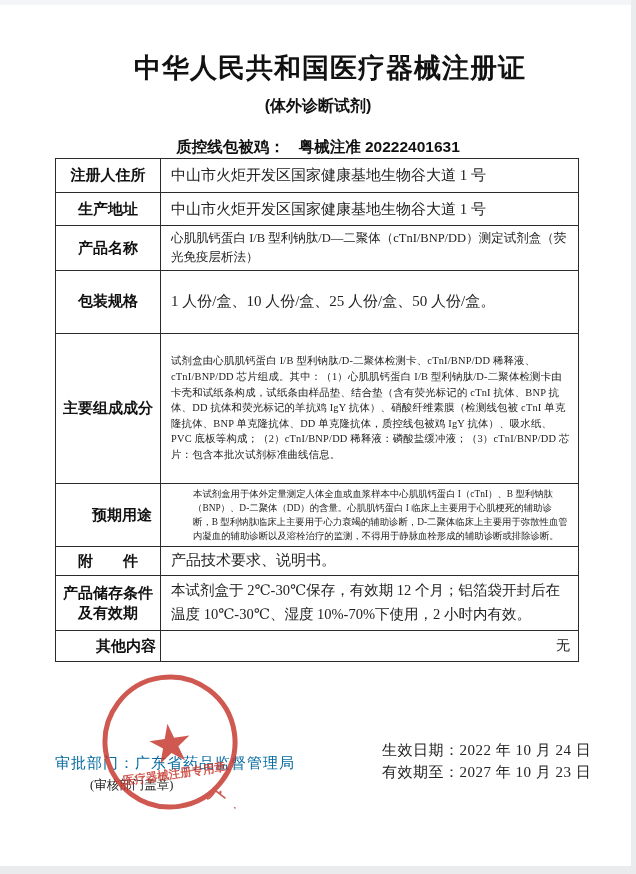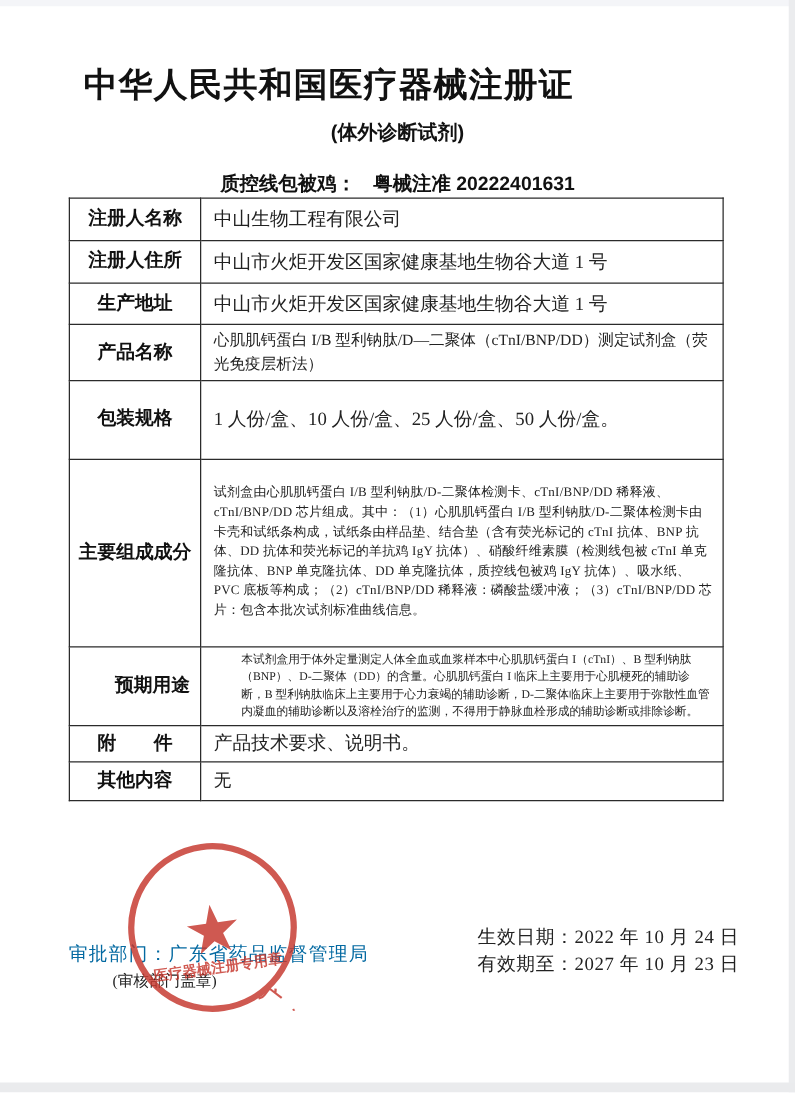--- a/index.html
+++ b/index.html
@@ -12,21 +12,21 @@
     color:#1d1d1d;
     overflow:hidden;
   }
   
   .edge-top    { position:absolute; left:0; top:0; width:636px; height:5px; background:#f4f5f8; }
   .edge-right  { position:absolute; right:0; top:0; width:5px; height:874px; background:#ebecee; }
   .edge-bottom { position:absolute; left:0; bottom:0; width:636px; height:8px; background:#eaebed; }
 
   .doc-title {
     position:absolute; left:0; top:50px; width:526px;
-    text-align:center; font-size:27px; font-weight:bold;
+    text-align:right; font-size:27px; font-weight:bold;
     font-family:"Liberation Sans","DejaVu Sans",sans-serif;
     letter-spacing:1px; color:#111;
   }
   .doc-subtitle {
     position:absolute; left:0; top:96px; width:636px;
     text-align:center; font-size:16px; font-weight:bold;
     font-family:"Liberation Sans","DejaVu Sans",sans-serif;
     color:#111;
   }
   .reg-line {
@@ -55,21 +55,21 @@
   td.val { width:418px; padding:3px 8px 3px 10px; font-size:15px; color:#222; }
 
   tr.r0 td, tr.r1 td { height:34px; }
   tr.r2 td { height:33px; }
   tr.r3 td { height:41px; }
   tr.r4 td { height:63px; }
   tr.r5 td { height:150px; }
   tr.r6 td { height:56px;padding-left:32px; }
   tr.r7 td { height:29px; }
   tr.r8 td { height:54px; }
-  tr.r9 td { height:31px; }
+  tr.r9 td { height:31px;text-align:right; }
   tr.r10 td { height:56px; }
 
   tr.r3 td.val  { font-size:12.5px; line-height:1.5; }
   tr.r5 td.val  { font-size:10.4px; line-height:1.5; letter-spacing:0.2px; }
   tr.r6 td.val  { font-size:9.4px;  line-height:1.5; }
   tr.r8 td.val  { font-size:14.5px; line-height:1.65; }
   tr.r9 td.val  { font-size:14px; }
 
   .footer-dept {
     position:absolute; left:55px; top:754px;
@@ -102,24 +102,20 @@
 <div class="edge-bottom"></div>
 
 <div class="doc-title">中华人民共和国医疗器械注册证</div>
 <div class="doc-subtitle">(体外诊断试剂)</div>
 <div class="reg-line">
   <span class="reg-label">质控线包被鸡：</span><span class="reg-value">粤械注准 20222401631</span>
 </div>
 
 <table class="cert">
   <tbody>
-      <tr class="r0">
-    <td class="lbl">注册人名称</td>
-    <td class="val">中山生物工程有限公司</td>
-  </tr>
   <tr class="r1">
     <td class="lbl">注册人住所</td>
     <td class="val">中山市火炬开发区国家健康基地生物谷大道 1 号</td>
   </tr>
   <tr class="r2">
     <td class="lbl">生产地址</td>
     <td class="val">中山市火炬开发区国家健康基地生物谷大道 1 号</td>
   </tr>
   <tr class="r3">
     <td class="lbl">产品名称</td>
@@ -133,20 +129,24 @@
     <td class="lbl">主要组成成分</td>
     <td class="val">试剂盒由心肌肌钙蛋白 I/B 型利钠肽/D-二聚体检测卡、cTnI/BNP/DD 稀释液、cTnI/BNP/DD 芯片组成。其中：（1）心肌肌钙蛋白 I/B 型利钠肽/D-二聚体检测卡由卡壳和试纸条构成，试纸条由样品垫、结合垫（含有荧光标记的 cTnI 抗体、BNP 抗体、DD 抗体和荧光标记的羊抗鸡 IgY 抗体）、硝酸纤维素膜（检测线包被 cTnI 单克隆抗体、BNP 单克隆抗体、DD 单克隆抗体，质控线包被鸡 IgY 抗体）、吸水纸、PVC 底板等构成；（2）cTnI/BNP/DD 稀释液：磷酸盐缓冲液；（3）cTnI/BNP/DD 芯片：包含本批次试剂标准曲线信息。</td>
   </tr>
   <tr class="r6">
     <td class="lbl">预期用途</td>
     <td class="val">本试剂盒用于体外定量测定人体全血或血浆样本中心肌肌钙蛋白 I（cTnI）、B 型利钠肽（BNP）、D-二聚体（DD）的含量。心肌肌钙蛋白 I 临床上主要用于心肌梗死的辅助诊断，B 型利钠肽临床上主要用于心力衰竭的辅助诊断，D-二聚体临床上主要用于弥散性血管内凝血的辅助诊断以及溶栓治疗的监测，不得用于静脉血栓形成的辅助诊断或排除诊断。</td>
   </tr>
   <tr class="r7">
     <td class="lbl">附　　件</td>
     <td class="val">产品技术要求、说明书。</td>
+  </tr>
+  <tr class="r8">
+    <td class="lbl">产品储存条件及有效期</td>
+    <td class="val">本试剂盒于 2℃-30℃保存，有效期 12 个月；铝箔袋开封后在温度 10℃-30℃、湿度 10%-70%下使用，2 小时内有效。</td>
   </tr>
   <tr class="r9">
     <td class="lbl">其他内容</td>
     <td class="val">无</td>
   </tr>
 </tbody>
   </table>
 
 <div class="footer-dept">审批部门：广东省药品监督管理局</div>
 <div class="footer-note">(审核部门盖章)</div>

